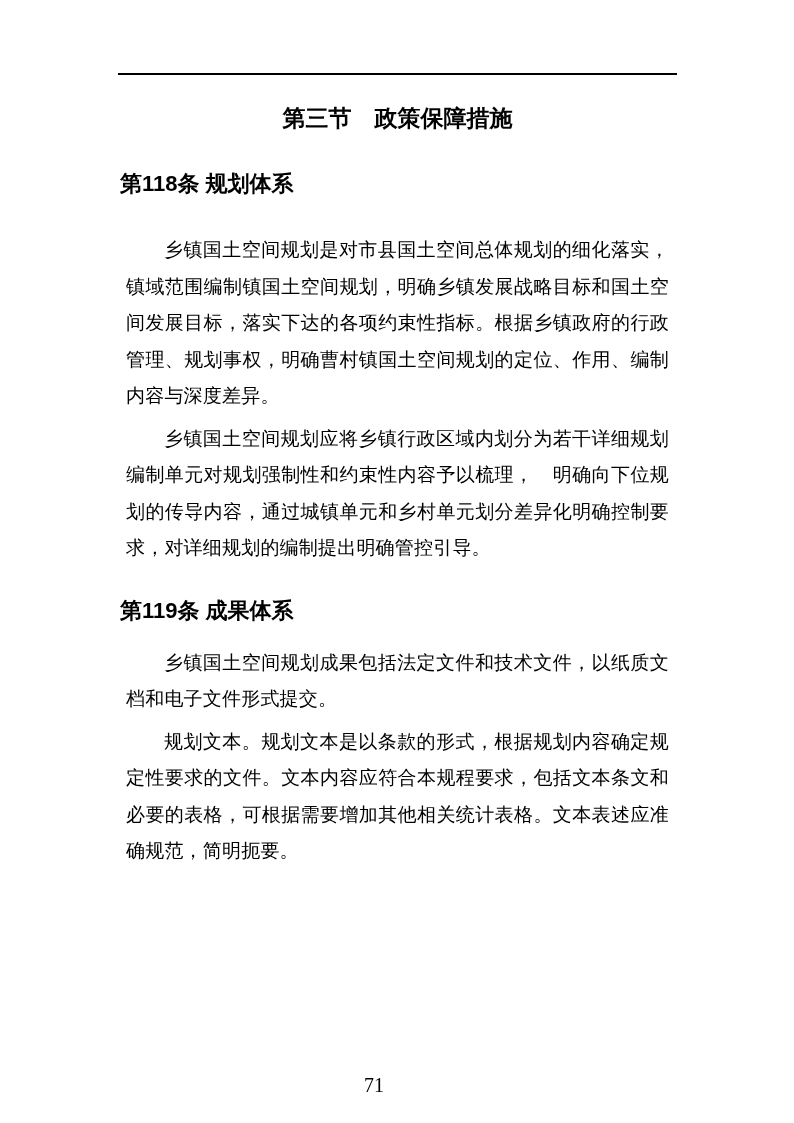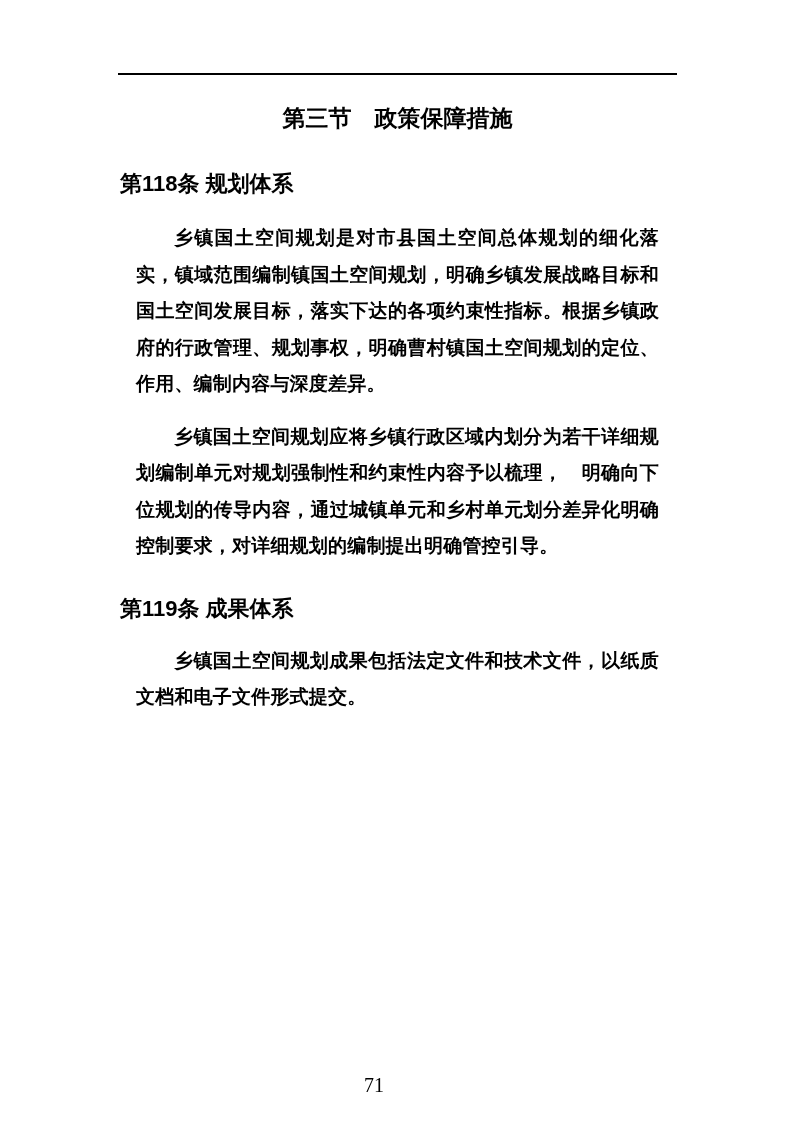--- a/index.html
+++ b/index.html
@@ -39,34 +39,33 @@
     white-space: pre;
   }
   .article-heading {
     font-family: "Liberation Sans", "DejaVu Sans", sans-serif;
     font-weight: bold;
     font-size: 22px;
     line-height: 32px;
     text-align: left;
   }
   .article-heading.first {
-    margin: 32px 0 20px 0;
+    margin: 32px 0 32px 0;
   }
   .article-heading.second {
     margin: 28px 0 18px 0;
   }
   .body-para {
-    margin: 16px;
+    margin: 6px;
     font-family: "Liberation Serif", "DejaVu Serif", serif;
     font-size: 19px;
     line-height: 36.5px;
     text-align: justify;
     text-indent: 2em;
     letter-spacing: 0.2px;
-    font-weight: bold;
   }
   .page-number {
     position: absolute;
     left: 374px;
     top: 1076px;
     transform: translateX(-50%);
     font-family: "Liberation Serif", "DejaVu Serif", serif;
     font-size: 20px;
     line-height: 18px;
   }
@@ -87,18 +86,19 @@
     <p class="body-para">乡镇国土空间规划是对市县国土空间总体规划的细化落实，镇域范围编制镇国土空间规划，明确乡镇发展战略目标和国土空间发展目标，落实下达的各项约束性指标。根据乡镇政府的行政管理、规划事权，明确曹村镇国土空间规划的定位、作用、编制内容与深度差异。</p>
 
     <p class="body-para">乡镇国土空间规划应将乡镇行政区域内划分为若干详细规划编制单元对规划强制性和约束性内容予以梳理，　明确向下位规划的传导内容，通过城镇单元和乡村单元划分差异化明确控制要求，对详细规划的编制提出明确管控引导。</p>
 
 
     <div class="article-heading second">第119条 成果体系</div>
 
     <p class="body-para">乡镇国土空间规划成果包括法定文件和技术文件，以纸质文档和电子文件形式提交。</p>
 
 
+    <p class="body-para">规划文本。规划文本是以条款的形式，根据规划内容确定规定性要求的文件。文本内容应符合本规程要求，包括文本条文和必要的表格，可根据需要增加其他相关统计表格。文本表述应准确规范，简明扼要。</p>
 
   </div>
 
   <div class="page-number">71</div>
 
 </div>
 
 </body></html>

